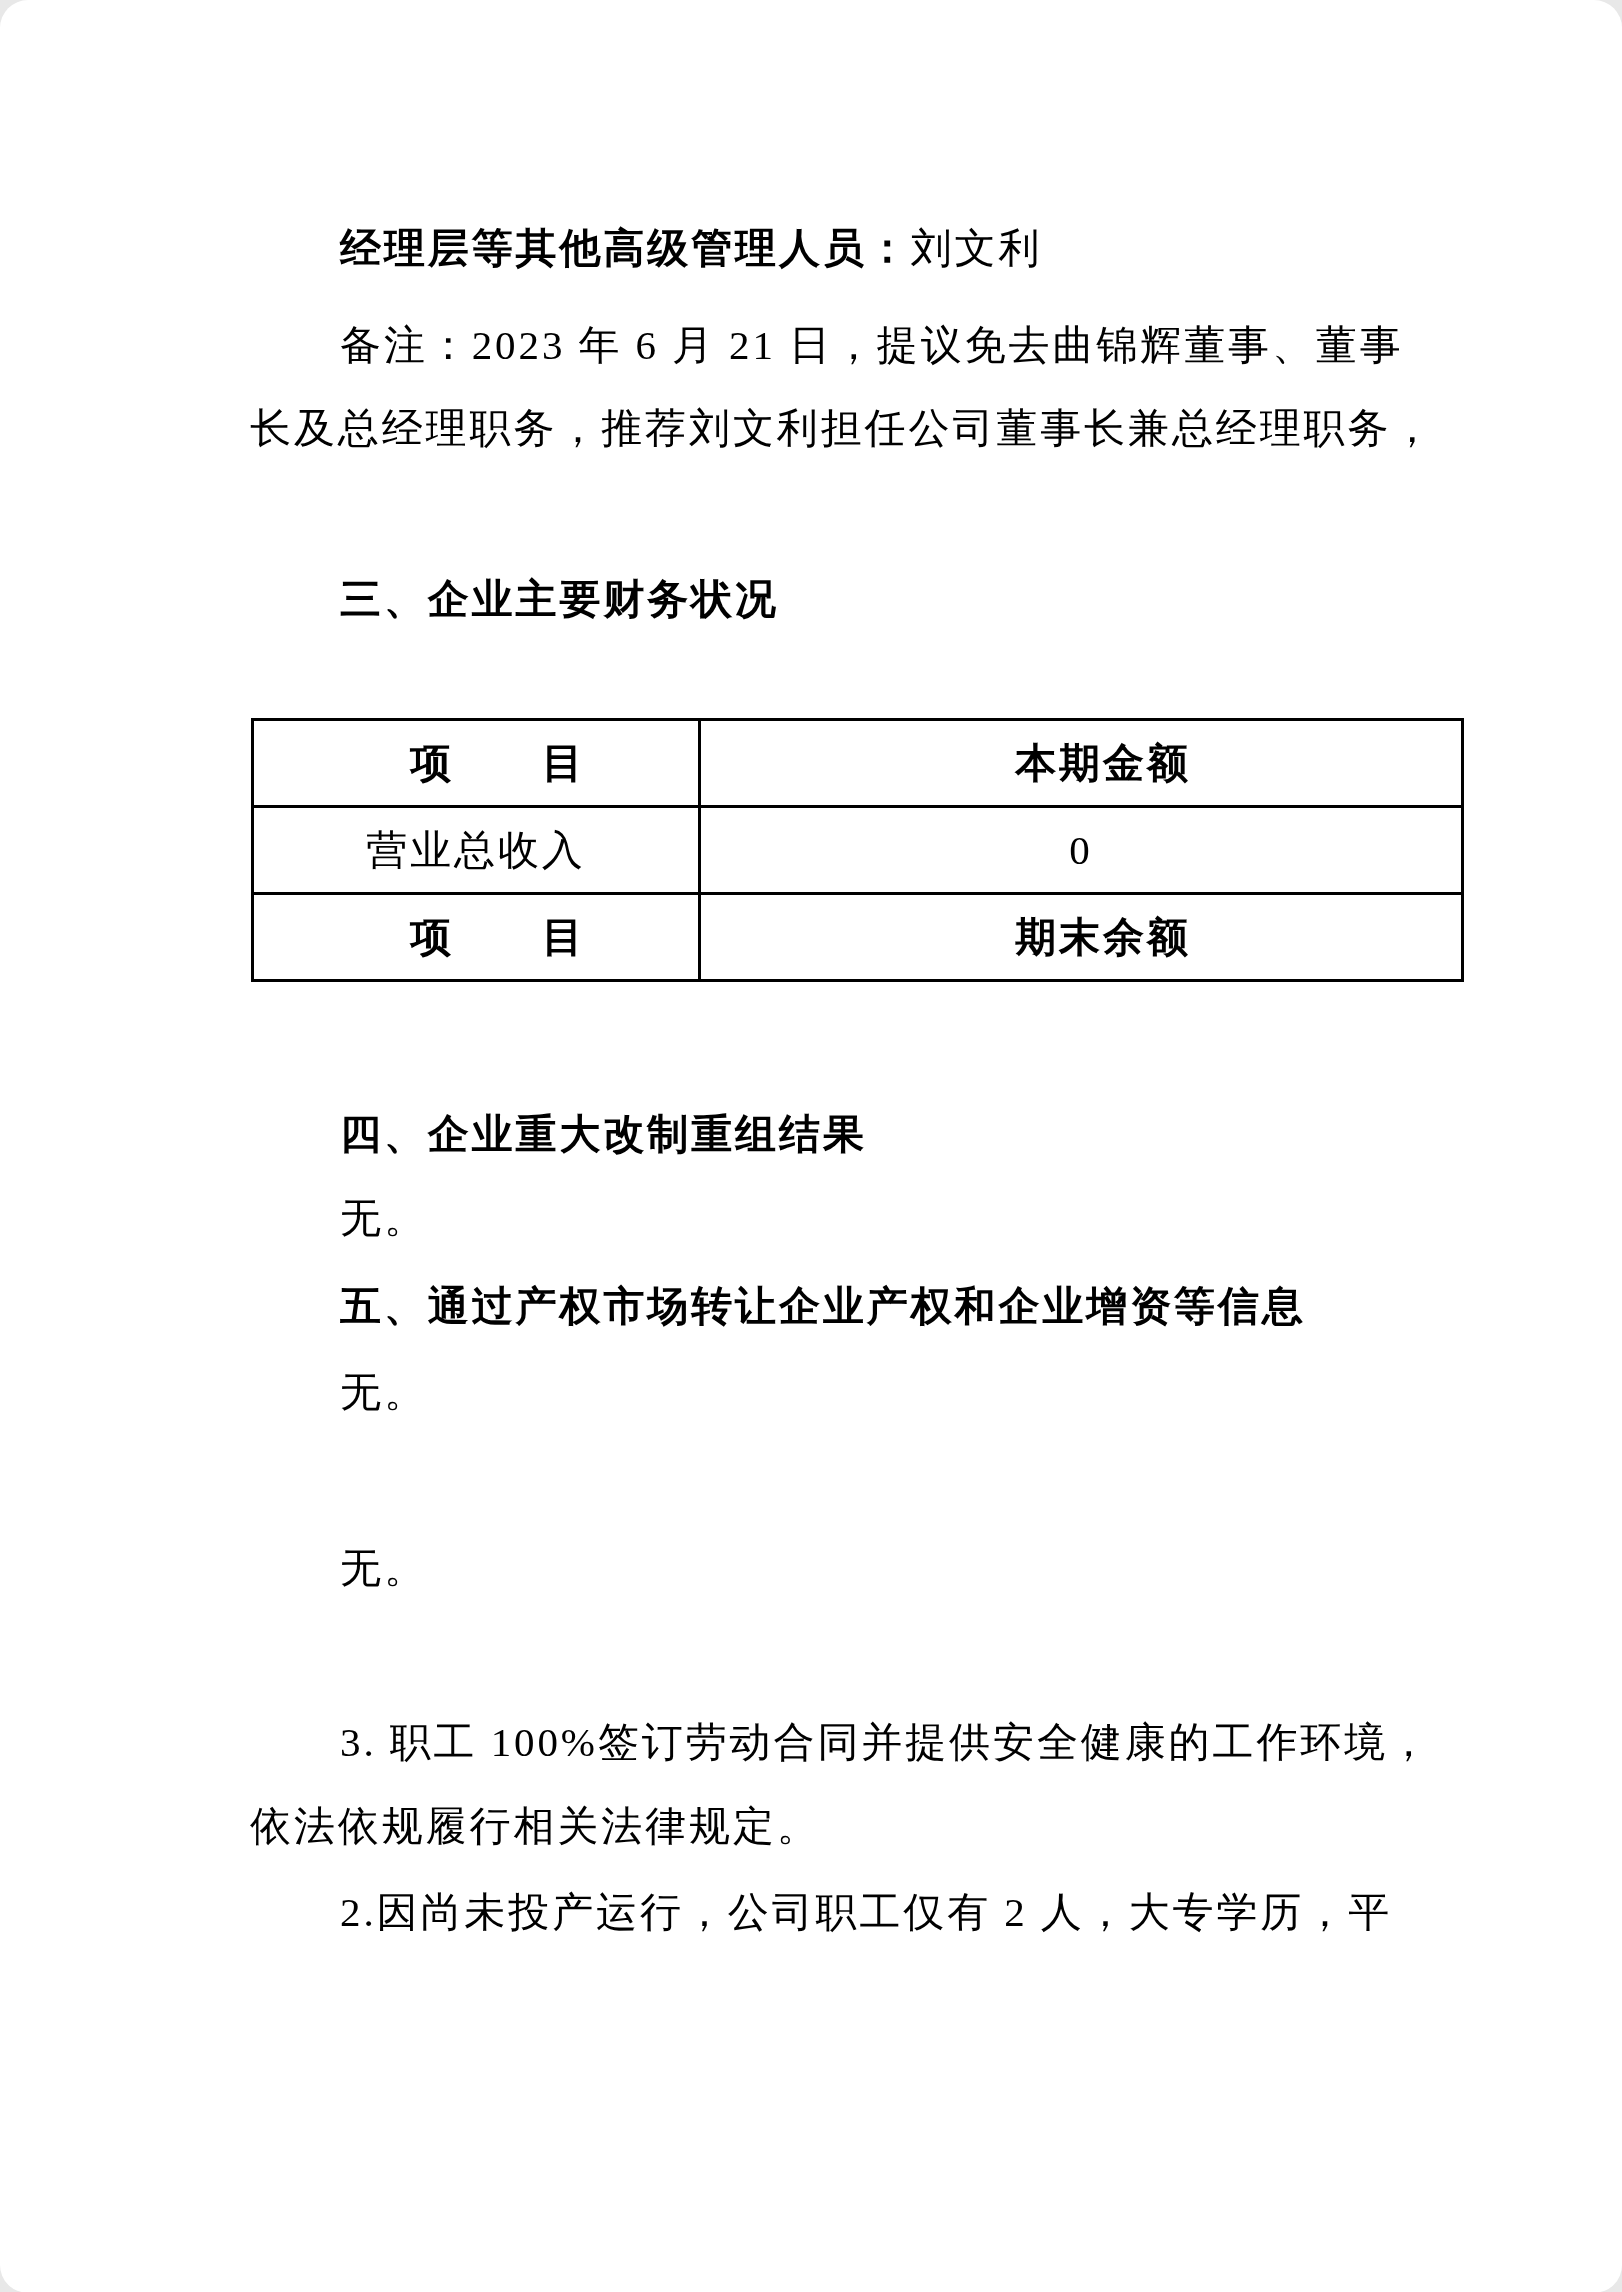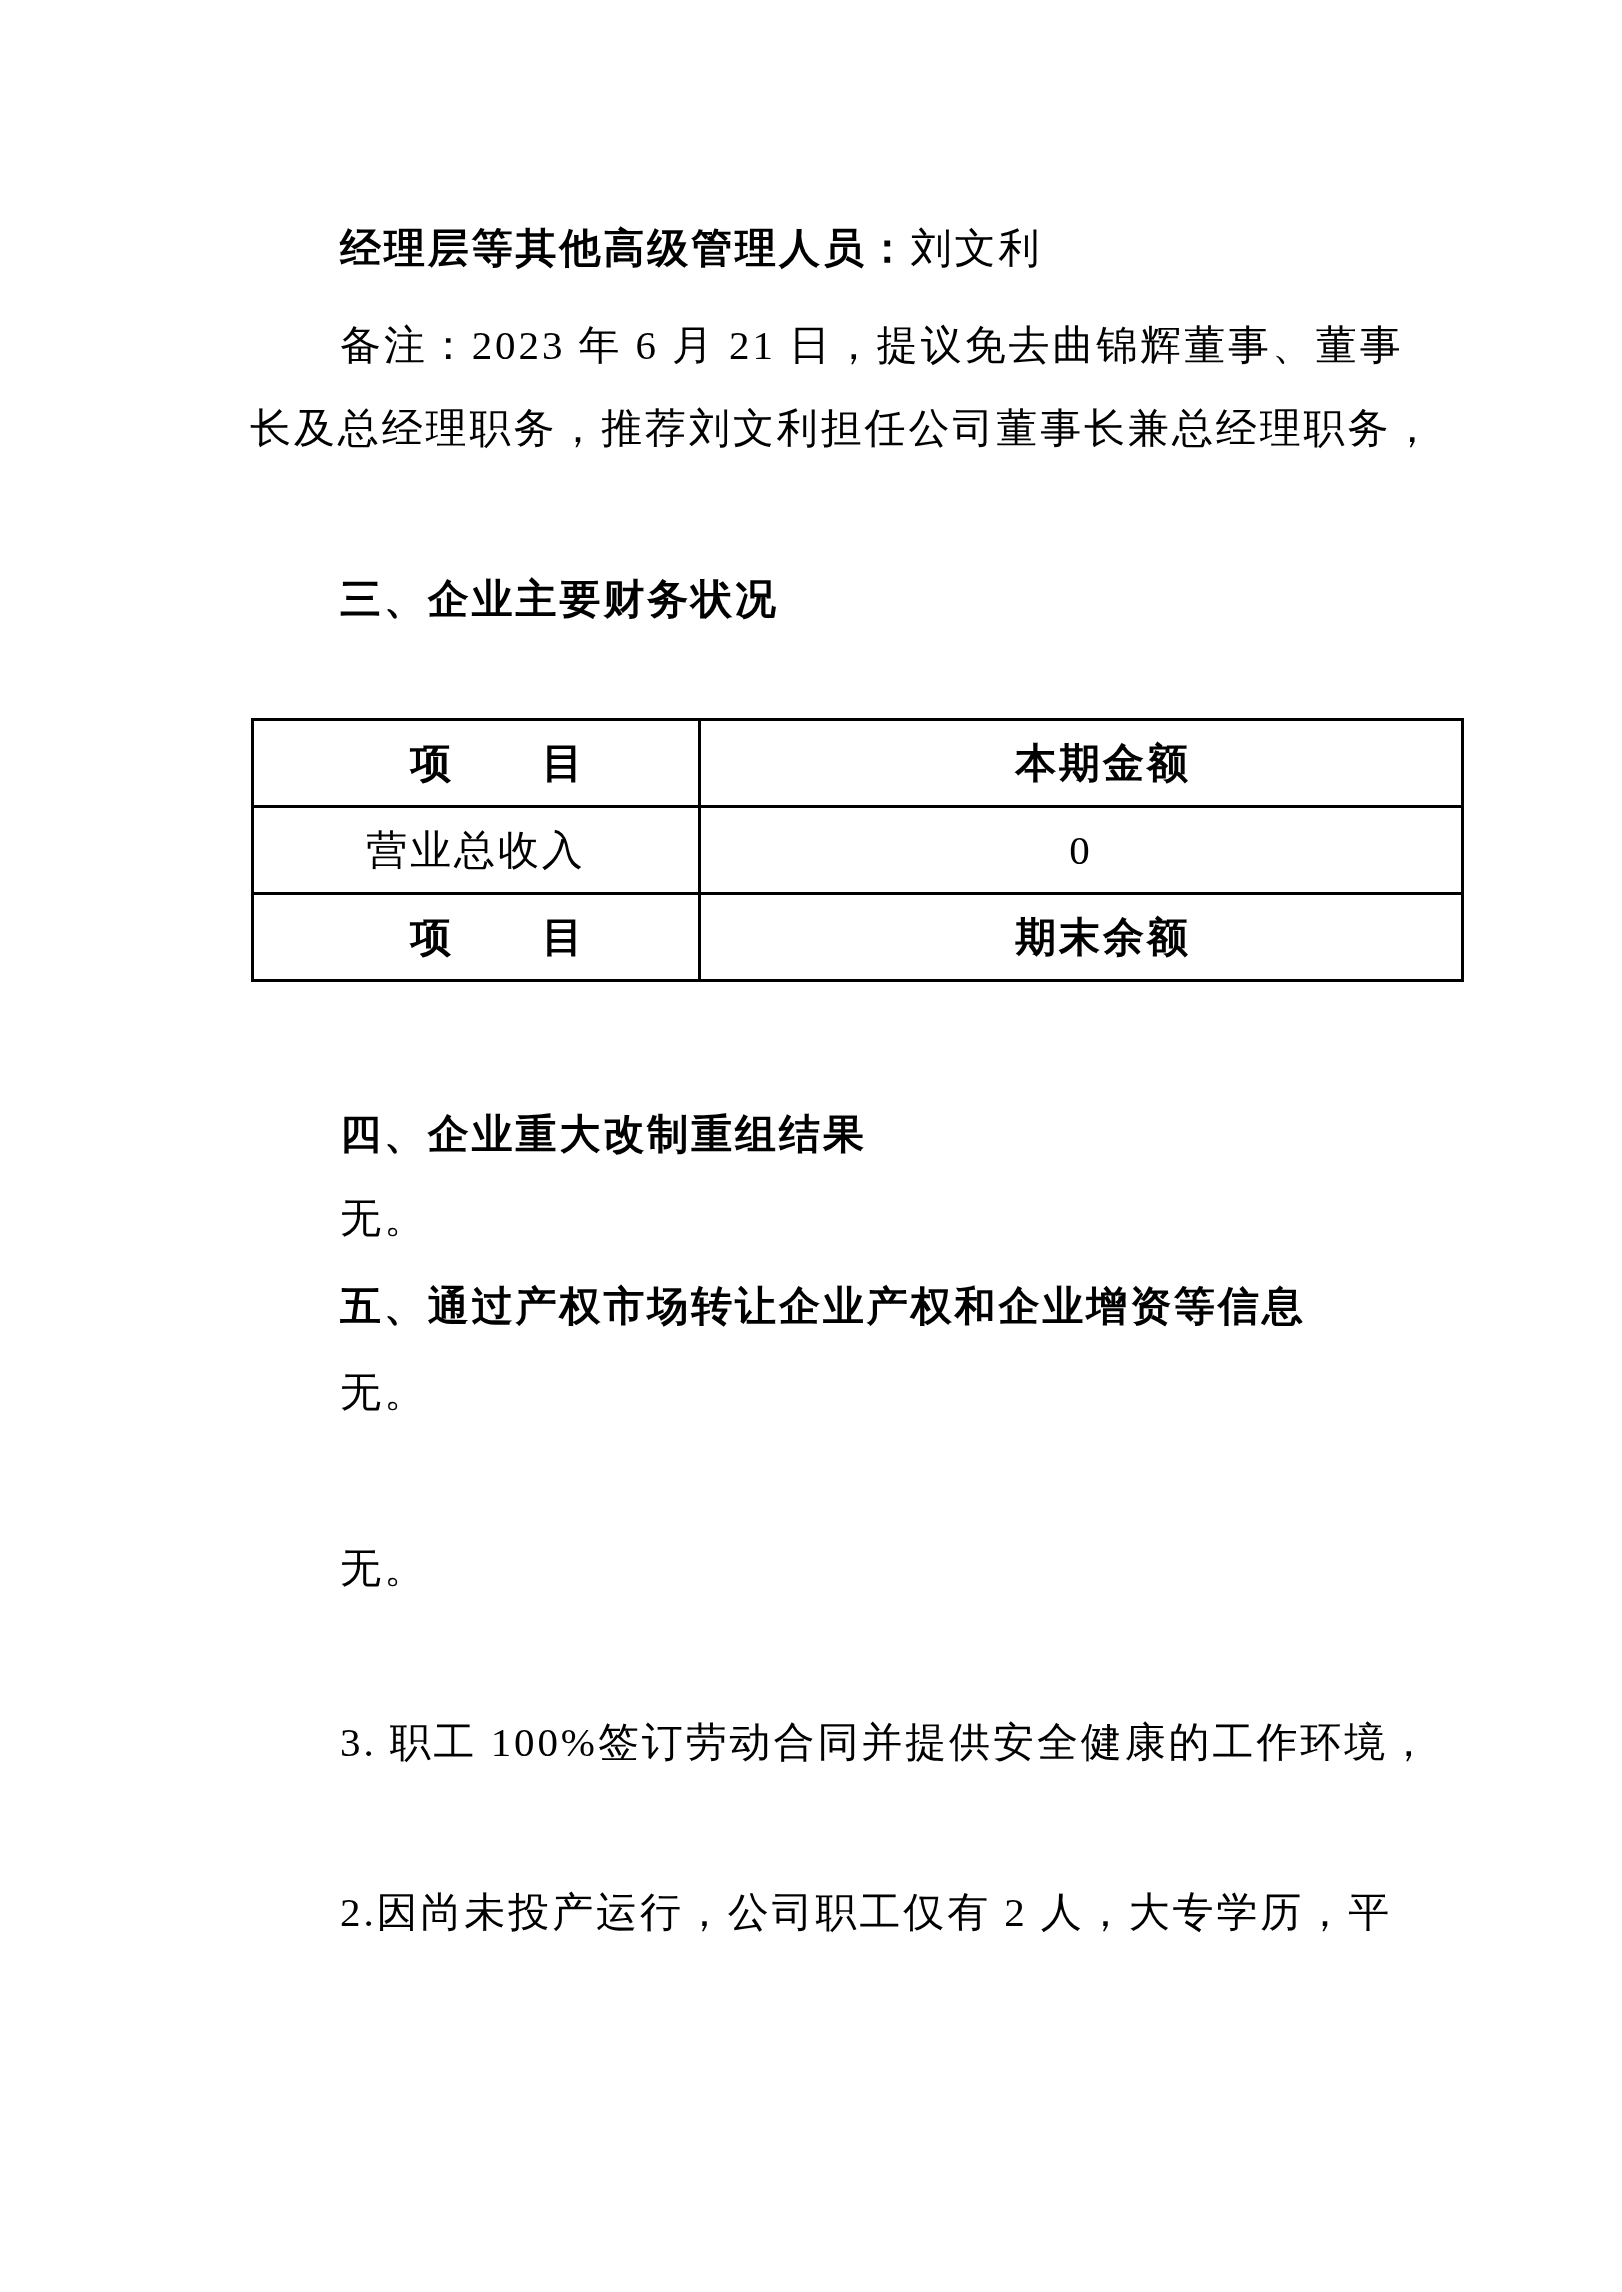--- a/index.html
+++ b/index.html
@@ -9,20 +9,21 @@
   }
   .page {
     position: relative;
     width: 1622px;
     height: 2293px;
     background: #ffffff;
     margin: 0 auto;
     overflow: hidden;
     font-family: "Liberation Serif", "DejaVu Serif", serif;
     color: #000000;
+    border-radius: 28px;
   }
   .line {
     position: absolute;
     left: 250px;
     height: 86px;
     line-height: 86px;
     font-size: 41px;
     letter-spacing: 2.9px;
     white-space: nowrap;
   }
@@ -97,16 +98,17 @@
   <div class="line ind bold" style="top:1091px">四、企业重大改制重组结果</div>
   <div class="line ind" style="top:1175px">无。</div>
 
   <div class="line ind bold" style="top:1263px">五、通过产权市场转让企业产权和企业增资等信息</div>
   <div class="line ind" style="top:1349px">无。</div>
 
   <div class="line ind" style="top:1525px">无。</div>
 
 
   <div class="line ind" style="top:1699px">3. 职工 100%签订劳动合同并提供安全健康的工作环境，</div>
+  <div class="line" style="top:1783px">依法依规履行相关法律规定。</div>
   <div class="line ind" style="top:1869px">2.因尚未投产运行，公司职工仅有 2 人，大专学历，平</div>
 
 </div>
 
 
 </body></html>

